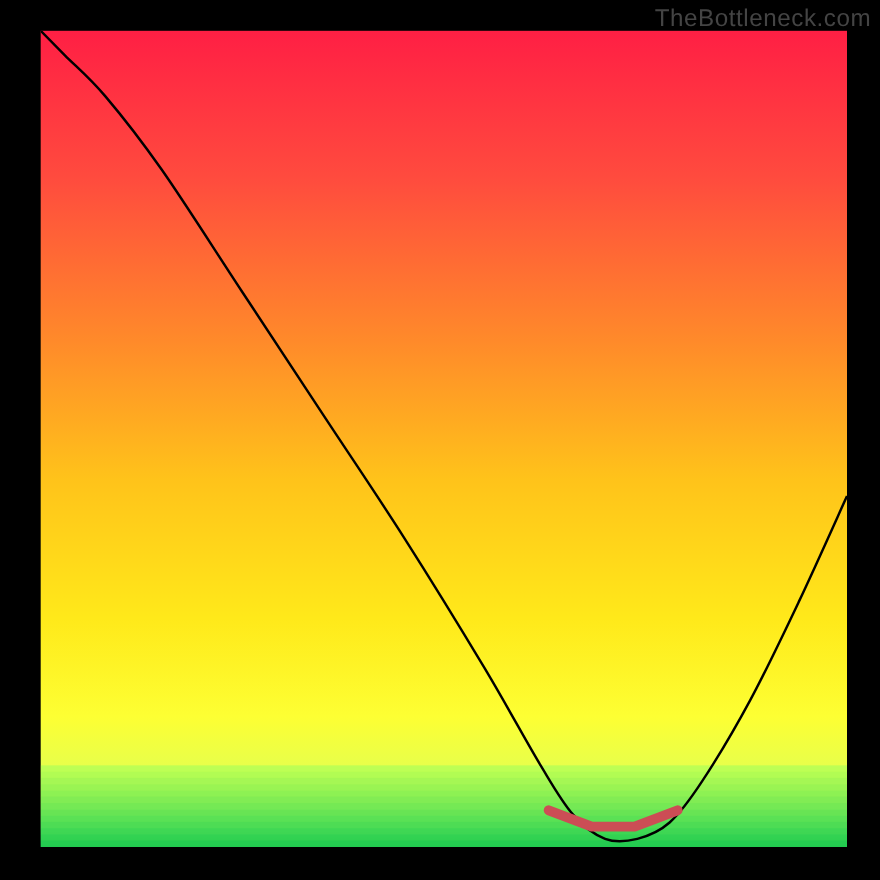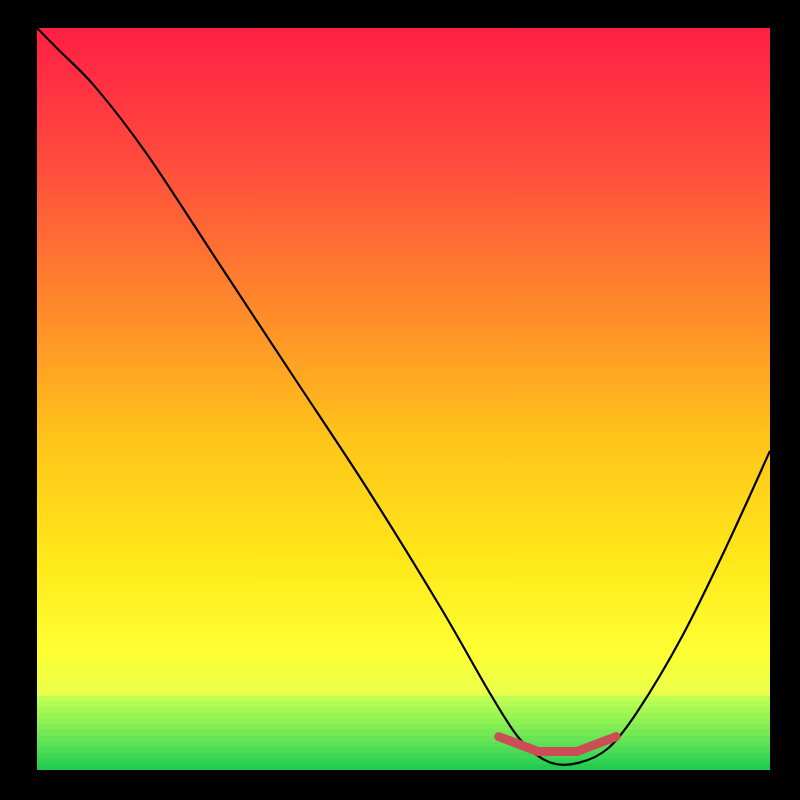--- a/index.html
+++ b/index.html
@@ -29,20 +29,21 @@
   }
   svg {
     position: absolute;
     left: 0; top: 0;
   }
 </style>
 </head>
 <body>
 <div class="frame">
 
+  <div class="watermark">TheBottleneck.com</div>
 
   <svg id="chart-svg" width="800" height="800" viewBox="0 0 800 800">
     <defs>
       <linearGradient id="bg-grad" x1="0" y1="0" x2="0" y2="1">
           <stop offset="0%" stop-color="#ff1f44"></stop>
           <stop offset="18%" stop-color="#ff4b3e"></stop>
           <stop offset="38%" stop-color="#ff8a2a"></stop>
           <stop offset="55.00000000000001%" stop-color="#ffc31a"></stop>
           <stop offset="72%" stop-color="#ffe91a"></stop>
           <stop offset="84%" stop-color="#fdff33"></stop>

